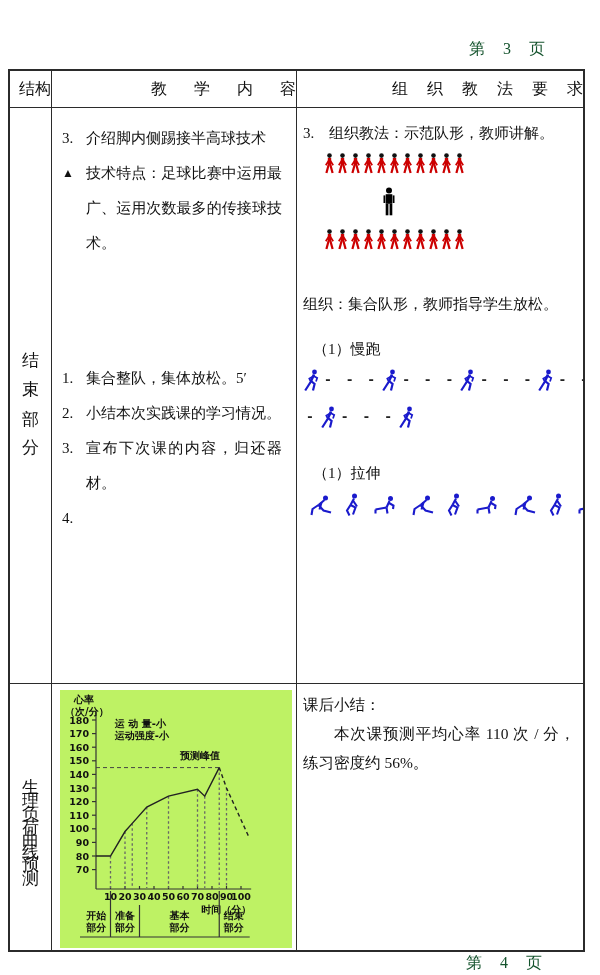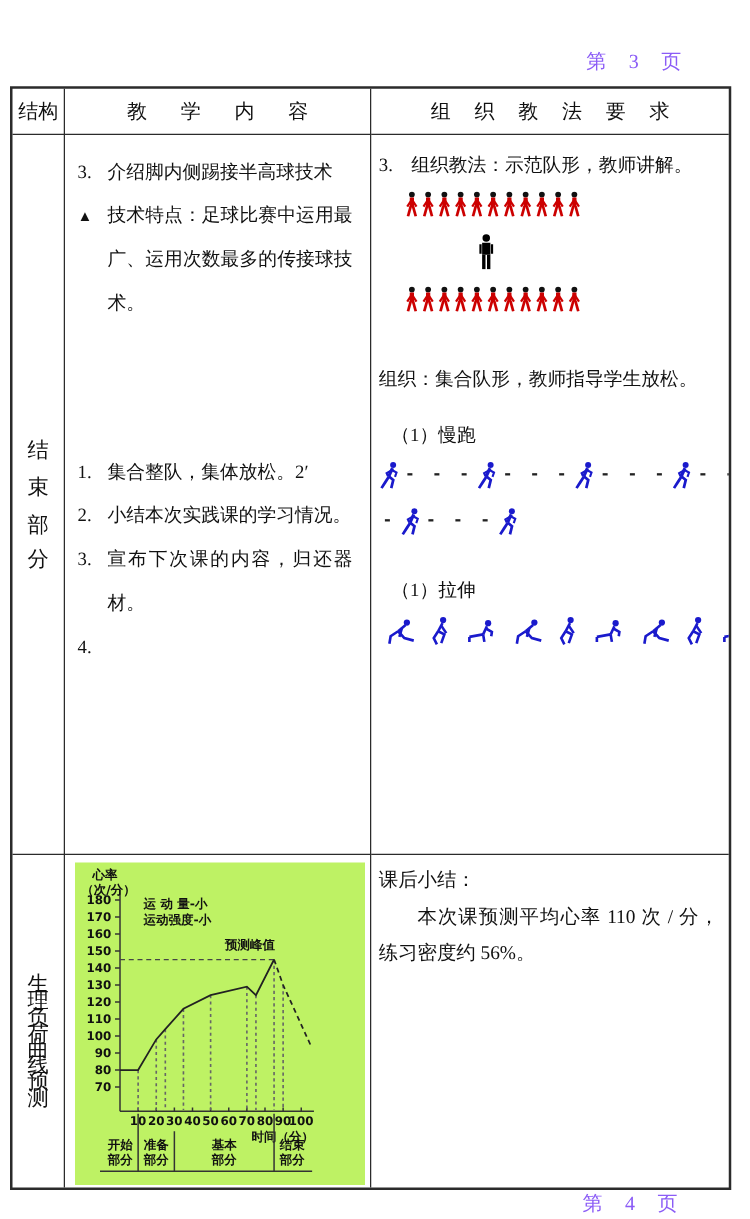--- a/index.html
+++ b/index.html
@@ -1,29 +1,29 @@
 <!DOCTYPE html>
 <html><head>
 <meta charset="utf-8">
 <style>
   *{margin:0;padding:0;box-sizing:border-box}
   html,body{background:#ffffff}
   .page{position:relative;width:600px;height:975px;background:#fff;overflow:hidden;
         font-family:"Liberation Serif","DejaVu Serif",serif;color:#111}
-  .pnum{position:absolute;font-size:16px;word-spacing:14px;color:#8b5cf6}
+  .pnum{position:absolute;font-size:16px;word-spacing:14px;color:#14532d}
   .pnum.top{top:39px;right:55px}
   .pnum.bottom{top:953px;right:58px}
 
   .ltable{position:absolute;left:8px;top:69px;width:577px;height:883px;
           border:2px solid #2b2b2b;display:grid;
           grid-template-columns:42px 245px 1fr;
           grid-template-rows:37px 576px 1fr}
   .cell{border-right:1px solid #2b2b2b;border-bottom:1px solid #2b2b2b;position:relative;overflow:hidden}
   .nbr{border-right:none}.nbb{border-bottom:none}
-  .th{display:flex;align-items:center;justify-content:center;font-size:16px}
+  .th{display:flex;align-items:center;justify-content:flex-end;font-size:16px}
   .th .sp{white-space:nowrap}
 
   .vcell{display:flex;align-items:center;justify-content:center}
   .vtext{writing-mode:vertical-lr;text-orientation:upright;font-size:17px;white-space:nowrap}
   .vtext.big{letter-spacing:29px}
   .vtext.small{letter-spacing:13px}
 
   
   .content{padding:13px 4px 0 10px;font-size:15px;line-height:35px}
   .li{display:flex;align-items:flex-start}
@@ -95,21 +95,21 @@
         <span class="txt">介绍脚内侧踢接半高球技术</span>
       </div>
       <div class="li">
         <span class="no tri">▲</span>
         <span class="txt just">技术特点：足球比赛中运用最广、运用次数最多的传接球技术。</span>
       </div>
       <div class="gap-list">
 
       <div class="li">
           <span class="no">1.</span>
-          <span class="txt just">集合整队，集体放松。2′</span>
+          <span class="txt just">集合整队，集体放松。5′</span>
         </div>
           <div class="li">
           <span class="no">2.</span>
           <span class="txt just">小结本次实践课的学习情况。</span>
         </div>
           <div class="li">
           <span class="no">3.</span>
           <span class="txt just">宣布下次课的内容，归还器材。</span>
         </div>
           <div class="li">

